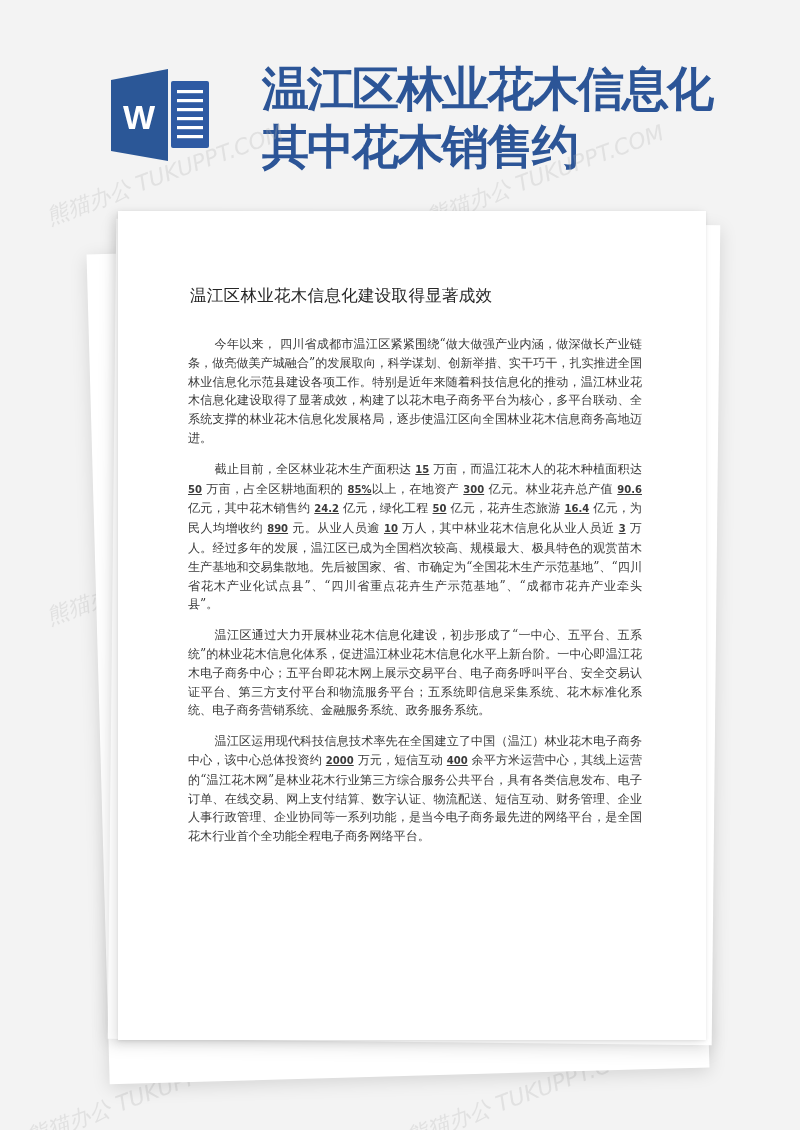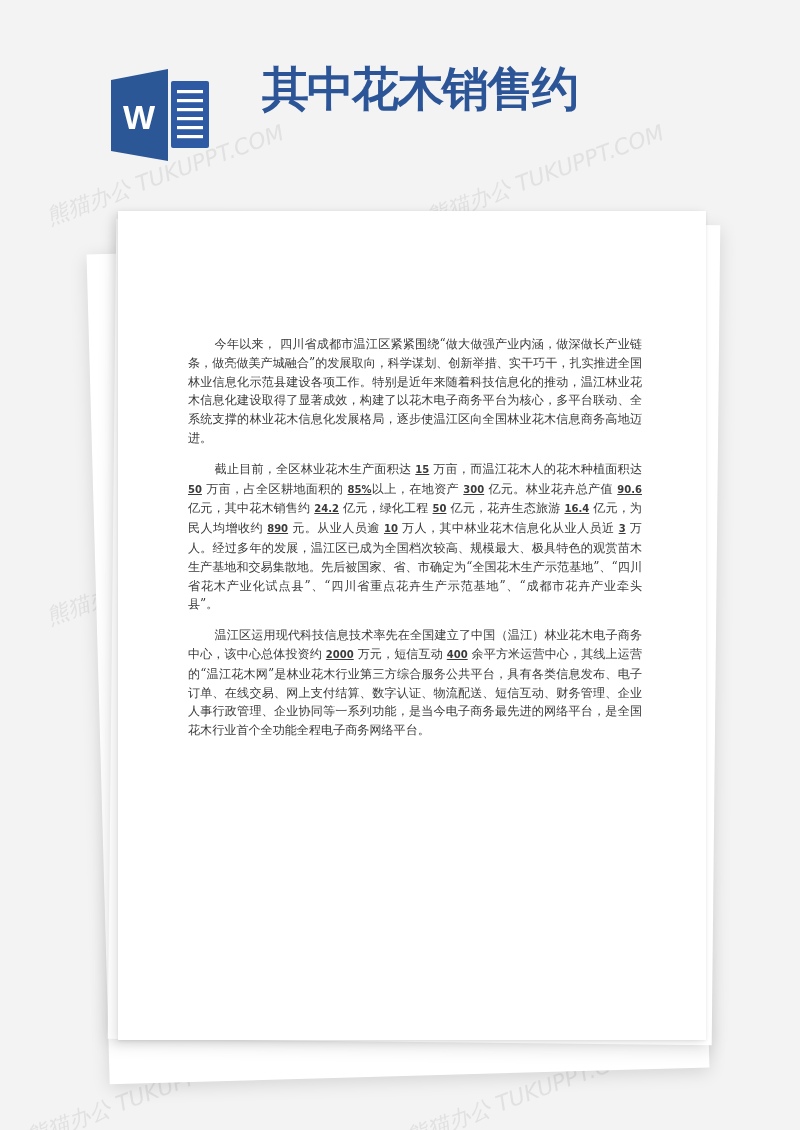--- a/index.html
+++ b/index.html
@@ -66,37 +66,40 @@
       <rect x="66" y="48" width="26" height="3.2"></rect>
       <rect x="66" y="57" width="26" height="3.2"></rect>
       <rect x="66" y="66" width="26" height="3.2"></rect>
     </g>
     <polygon points="0,11 57,0 57,92 0,82" fill="#2b5797"></polygon>
     <text x="28" y="60" text-anchor="middle" fill="#ffffff" font-family="Liberation Sans, sans-serif" font-weight="bold" font-size="34">W</text>
   </svg>
 </div>
 
 <h1 class="hero-title">
+  <span>温江区林业花木信息化</span>
   <span>其中花木销售约</span>
 </h1>
 
 <div class="wm" style="left:40px;top:160px;">熊猫办公 TUKUPPT.COM</div>
 <div class="wm" style="left:420px;top:160px;">熊猫办公 TUKUPPT.COM</div>
 <div class="wm" style="left:40px;top:560px;">熊猫办公 TUKUPPT.COM</div>
 <div class="wm" style="left:420px;top:560px;">熊猫办公 TUKUPPT.COM</div>
 <div class="wm" style="left:20px;top:1080px;">熊猫办公 TUKUPPT.COM</div>
 <div class="wm" style="left:400px;top:1080px;">熊猫办公 TUKUPPT.COM</div>
 
 <div class="sheet-back b1"></div>
 <div class="sheet-back b2"></div>
 
 <div class="page">
+  <h2 class="doc-title">温江区林业花木信息化建设取得显著成效</h2>
 
   <div class="body-text">
     <p><span>今年以来， 四川省成都市温江区紧紧围绕“做大做强产业内涵，做深做长产业链条，做亮做美产城融合”的发展取向，科学谋划、创新举措、实干巧干，扎实推进全国林业信息化示范县建设各项工作。特别是近年来随着科技信息化的推动，温江林业花木信息化建设取得了显著成效，构建了以花木电子商务平台为核心，多平台联动、全系统支撑的林业花木信息化发展格局，逐步使温江区向全国林业花木信息商务高地迈进。</span></p>
 
     <p><span>截止目前，全区林业花木生产面积达 </span><b>15</b><span> 万亩，而温江花木人的花木种植面积达 </span><b>50</b><span> 万亩，占全区耕地面积的 </span><b>85%</b><span>以上，在地资产 </span><b>300</b><span> 亿元。林业花卉总产值 </span><b>90.6</b><span> 亿元，其中花木销售约 </span><b>24.2</b><span> 亿元，绿化工程 </span><b>50</b><span> 亿元，花卉生态旅游 </span><b>16.4</b><span> 亿元，为民人均增收约 </span><b>890</b><span> 元。从业人员逾 </span><b>10</b><span> 万人，其中林业花木信息化从业人员近 </span><b>3</b><span> 万人。经过多年的发展，温江区已成为全国档次较高、规模最大、极具特色的观赏苗木生产基地和交易集散地。先后被国家、省、市确定为“全国花木生产示范基地”、“四川省花木产业化试点县”、“四川省重点花卉生产示范基地”、“成都市花卉产业牵头县”。</span></p>
 
 
+    <p><span>温江区通过大力开展林业花木信息化建设，初步形成了“一中心、五平台、五系统”的林业花木信息化体系，促进温江林业花木信息化水平上新台阶。一中心即温江花木电子商务中心；五平台即花木网上展示交易平台、电子商务呼叫平台、安全交易认证平台、第三方支付平台和物流服务平台；五系统即信息采集系统、花木标准化系统、电子商务营销系统、金融服务系统、政务服务系统。</span></p>
 
     <p><span>温江区运用现代科技信息技术率先在全国建立了中国（温江）林业花木电子商务中心，该中心总体投资约 </span><b>2000</b><span> 万元，短信互动 </span><b>400</b><span> 余平方米运营中心，其线上运营的“温江花木网”是林业花木行业第三方综合服务公共平台，具有各类信息发布、电子订单、在线交易、网上支付结算、数字认证、物流配送、短信互动、财务管理、企业人事行政管理、企业协同等一系列功能，是当今电子商务最先进的网络平台，是全国花木行业首个全功能全程电子商务网络平台。</span></p>
   </div>
 </div>
 
 </body></html>

